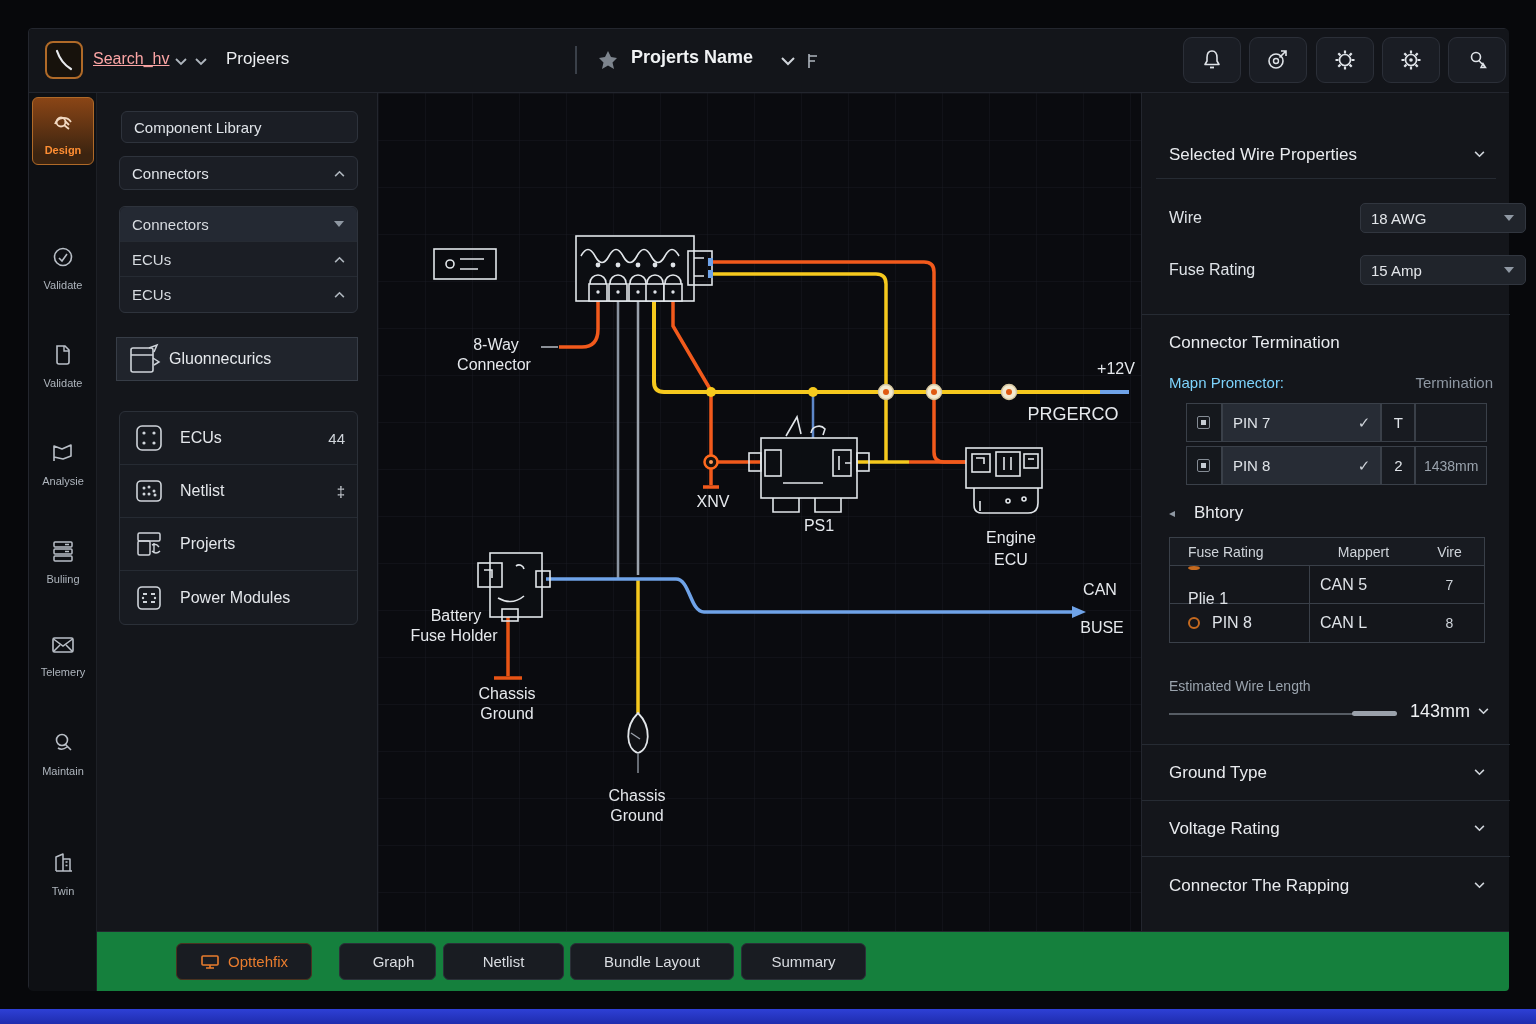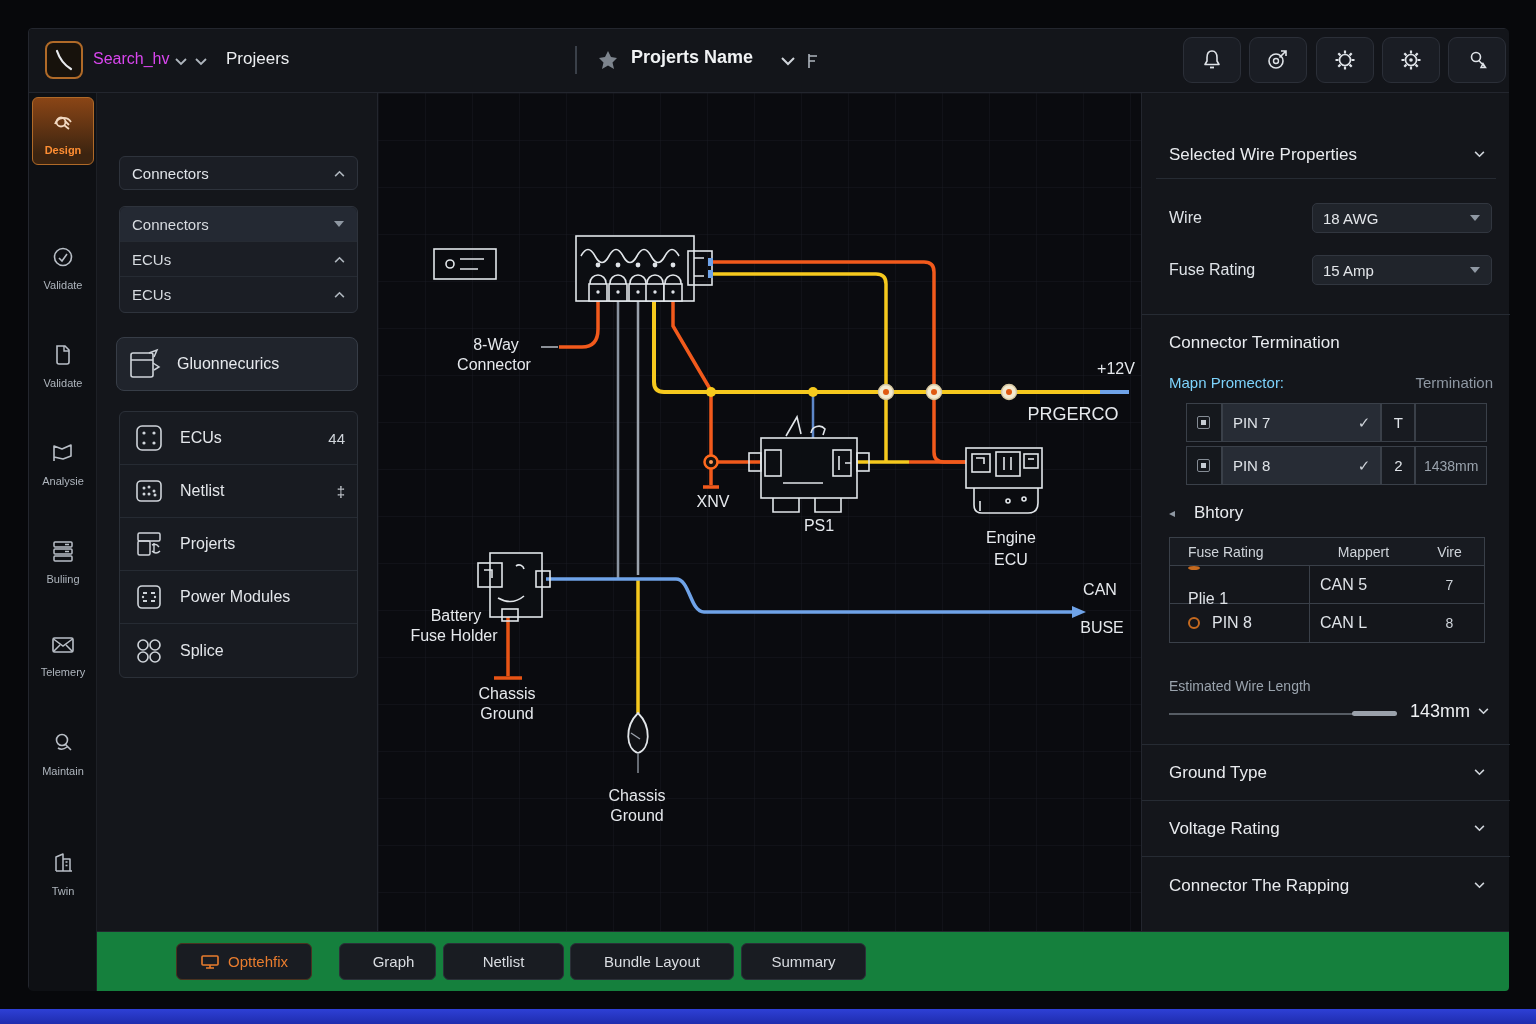--- a/index.html
+++ b/index.html
@@ -6,21 +6,21 @@
   html,body { width:1536px; height:1024px; background:#07080b; overflow:hidden;
     font-family:"Liberation Sans", sans-serif; }
   .abs { position:absolute; }
   .frame { position:absolute; left:28px; top:28px; width:1480px; height:962px;
     background:#101217; border:1px solid #23262e; border-radius:4px; }
   
   .topbar { position:absolute; left:0; top:0; width:1480px; height:64px;
     background:#13151a; border-bottom:1px solid #23262e; border-radius:4px 4px 0 0; }
   .logo { position:absolute; left:16px; top:12px; width:38px; height:38px;
     border:2px solid #b06a28; border-radius:8px; background:#17120c; }
-  .txt { color:#d946ef; }
+  .txt { color:#fca5a5;text-decoration:underline; }
   .icon-btn { position:absolute; top:8px; width:58px; height:46px; background:#1a1d24;
     border:1px solid #2b2f38; border-radius:9px; display:flex; align-items:center; justify-content:center; }
   
   .sidebar { position:absolute; left:0; top:64px; width:68px; height:898px;
     background:#0e1014; border-right:1px solid #1d2026; border-radius:0 0 0 4px; }
   .side-item { position:absolute; left:3px; width:62px; text-align:center; color:#aeb5bd; }
   .side-item .lbl { font-size:11px; margin-top:6px; display:block; }
   .side-item svg { display:inline-block; }
   .side-active { background:linear-gradient(180deg,#8a4516 0%, #3c2410 85%);
     border:1px solid #b06a28; border-radius:6px; padding:10px 0 8px 0; }
@@ -39,23 +39,23 @@
   .item-row:last-child { border-bottom:none; }
   .item-icon { width:34px; height:34px; flex:0 0 34px; display:flex; align-items:center; justify-content:center; }
   .badge { margin-left:auto; color:#cfd4da; font-size:15px; }
   
   .canvas { position:absolute; left:349px; top:64px; width:763px; height:838px; background:#0a0b0f; }
   
   .rpanel { position:absolute; left:1112px; top:64px; width:368px; height:838px; background:#14161b;
     border-left:1px solid #23262e; color:#dfe3e8; }
   .sec-title { font-size:17px; color:#e9ebef; }
   .divider { position:absolute; left:14px; width:340px; height:1px; background:#262b33; }
-  .select { position:absolute; width:180px; height:30px; background:#20242b; border:1px solid #31363f;
+  .select { position:absolute; width:166px; height:30px; background:#20242b; border:1px solid #31363f;
     border-radius:5px; display:flex; align-items:center; padding:4px 10px; font-size:15px; color:#e3e6ea;
-    justify-content:space-between; }
+    justify-content:space-between;margin-left:48px; }
   .chev { width:11px; height:7px; }
   .cell { border:1px solid #3a4049; display:flex; align-items:center; }
   .checkbox { width:13px; height:13px; border:1px solid #858c95; border-radius:2px;
     display:flex; align-items:center; justify-content:center; }
   .checkbox i { width:5px; height:5px; background:#c6ccd3; display:block; }
   .hist-circ { width:12px; height:12px; border:2px solid #c4691f; border-radius:50%; display:inline-block; }
   
   .bottombar { position:absolute; left:68px; top:902px; width:1412px; height:60px;
     background:#15803d; border-top:1px solid #23262e; border-radius:0 0 4px 0; }
   .bbtn { position:absolute; top:11px; height:37px; background:#191c22; border:1px solid #2b2f38;
@@ -193,20 +193,23 @@
     <div class="side-item" style="top:758px;">
       <svg width="24" height="24" viewBox="0 0 24 24" style="margin:0 auto;">
         <path d="M5,20 V6 L12,3 V20 M12,8 H19 V20 M5,20 H21" stroke="#b9bfc7" stroke-width="1.5" fill="none" stroke-linejoin="round"></path>
         <path d="M14.5,11 h2 M14.5,14.5 h2" stroke="#b9bfc7" stroke-width="1.4"></path>
         </svg>
       <span class="lbl">Twin</span>
     </div>
   </div>
 
   <div class="library">
+    <div class="lib-box" style="left:24px; top:18px; width:237px; height:32px;">
+      <span>Component Library</span>
+    </div>
     <div class="lib-box" style="left:22px; top:63px; width:239px; height:34px; justify-content:space-between;">
       <span>Connectors</span>
       <svg class="chev" viewBox="0 0 12 8">
         <polyline points="1,7 6,2 11,7" stroke="#aeb5bd" stroke-width="1.8" fill="none"></polyline>
         </svg>
     </div>
     <div class="abs" style="left:22px; top:113px; width:239px; background:#1b1e25; border:1px solid #2e333c; border-radius:6px;">
       <div class="lib-row" style="background:#242933; border-radius:6px 6px 0 0;">
         <span>Connectors</span>
         <svg width="12" height="8" viewBox="0 0 12 8">
@@ -220,21 +223,21 @@
           </svg>
       </div>
       <div class="lib-row" style="border-bottom:none;">
         <span>ECUs</span>
         <svg class="chev" viewBox="0 0 12 8">
           <polyline points="1,7 6,2 11,7" stroke="#aeb5bd" stroke-width="1.8" fill="none"></polyline>
           </svg>
       </div>
     </div>
 
-    <div class="abs" style="left:19px; top:244px; width:242px; height:54px; background:#20242c; border:1px solid #373d47; border-radius:8px; display:flex; align-items:center; gap:14px; padding:0 10px;">
+    <div class="abs" style="left:19px; top:244px; width:242px; height:44px; background:#20242c; border:1px solid #373d47; border-radius:0; display:flex; align-items:center; gap:6px; padding:0 10px;">
       <svg width="36" height="34" viewBox="0 0 36 34">
         <rect x="4" y="6" width="22" height="24" rx="2" stroke="#cfd4da" stroke-width="1.6" fill="none"></rect>
         <path d="M4,13 H26 M22,6 L30,3 L27,10 M26,16 l6,4 -5,3" stroke="#cfd4da" stroke-width="1.5" fill="none"></path>
         </svg>
       <span style="font-size:16px; color:#e6e9ed;">Gluonnecurics</span>
     </div>
 
     <div class="items-group">
       <div class="item-row">
         <span class="item-icon">
@@ -277,31 +280,20 @@
       <div class="item-row">
         <span class="item-icon">
           <svg width="32" height="32" viewBox="0 0 32 32">
             <rect x="5" y="5" width="22" height="22" rx="4" stroke="#cfd4da" stroke-width="1.6" fill="none"></rect>
             <path d="M10,12 h4 M18,12 h4 M10,20 h4 M18,20 h4" stroke="#cfd4da" stroke-width="1.8"></path>
             <circle cx="10" cy="16" r="1.2" fill="#cfd4da"></circle>
               <circle cx="22" cy="16" r="1.2" fill="#cfd4da"></circle>
             </svg>
           </span>
         <span>Power Modules</span>
-      </div>
-      <div class="item-row">
-        <span class="item-icon">
-          <svg width="32" height="32" viewBox="0 0 32 32">
-            <circle cx="10" cy="10" r="5" stroke="#cfd4da" stroke-width="1.6" fill="none"></circle>
-            <circle cx="22" cy="10" r="5" stroke="#cfd4da" stroke-width="1.6" fill="none"></circle>
-            <circle cx="10" cy="22" r="5" stroke="#cfd4da" stroke-width="1.6" fill="none"></circle>
-            <circle cx="22" cy="22" r="5" stroke="#cfd4da" stroke-width="1.6" fill="none"></circle>
-            </svg>
-          </span>
-        <span>Splice</span>
       </div>
     </div>
   </div>
 
   <div class="canvas">
     <svg width="763" height="838" viewBox="0 0 763 838">
       <defs>
         <pattern id="grid" width="47" height="47" patternUnits="userSpaceOnUse">
           <path d="M47,0 H0 V47" fill="none" stroke="#171a21" stroke-width="1"></path>
         </pattern>

